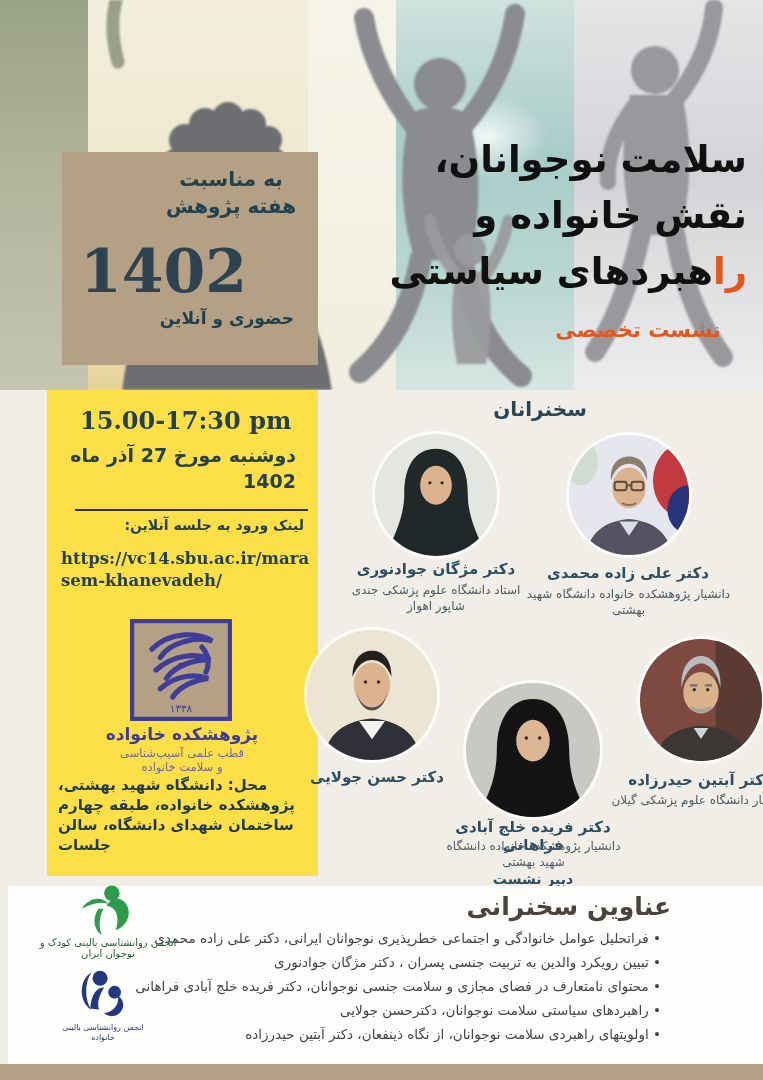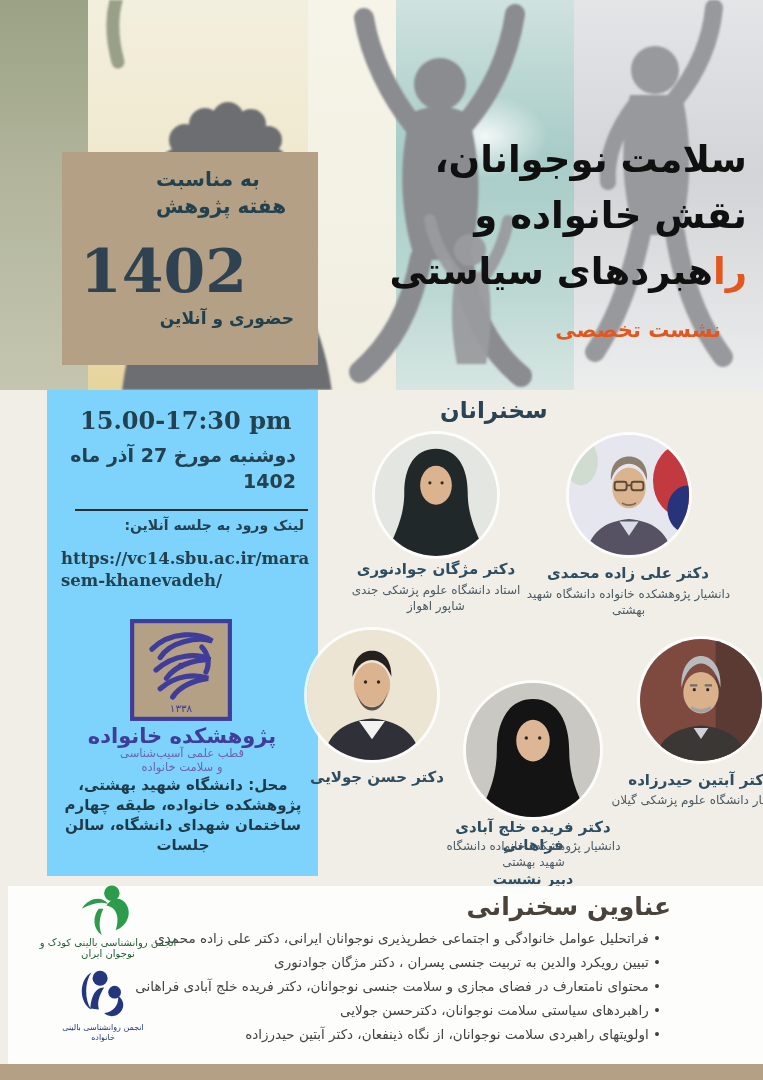--- a/index.html
+++ b/index.html
@@ -22,47 +22,47 @@
   
   .headline { position:absolute; right:16px; top:132px; width:400px; text-align:right;
     direction:rtl; font-weight:bold; font-size:37px; line-height:56px; color:#101010; }
   .headline .accent { color:#e2561f; }
   .session-type { position:absolute; right:42px; top:318px; direction:rtl;
     font-weight:bold; font-size:21px; color:#e2561f; }
   
   .occasion-box { position:absolute; left:62px; top:152px; width:256px; height:213px;
     background:#b4a084; }
   .occasion-text { position:absolute; right:12px; top:14px; width:150px; direction:rtl;
-    text-align:left; font-weight:bold; font-size:20px; line-height:27px; color:#22414f; }
+    text-align:center; font-weight:bold; font-size:20px; line-height:27px; color:#22414f; }
   .big-year { position:absolute; left:18px; top:84px; font-family:"DejaVu Serif", serif;
     font-weight:bold; font-size:60px; color:#2f4251; }
   .mode-text { position:absolute; right:24px; top:156px; direction:rtl; text-align:right;
     font-weight:bold; font-size:17px; color:#22414f; }
   
-  .sidebar { position:absolute; left:47px; top:390px; width:271px; height:486px; background:#7dd3fc; }
+  .sidebar { position:absolute; left:47px; top:390px; width:271px; height:486px; background:#fde047; }
   .time-text { position:absolute; left:33px; top:16px; font-family:"DejaVu Serif", serif;
     font-weight:bold; font-size:24px; color:#24414f; }
   .date-text { position:absolute; right:22px; top:52px; width:230px; direction:rtl; text-align:right;
     font-weight:bold; font-size:19px; line-height:26px; color:#24414f; }
   .divider { position:absolute; left:28px; top:119px; width:233px; border-top:2px solid #2e2e2e; }
   .link-label { position:absolute; right:14px; top:127px; direction:rtl; text-align:right;
     font-weight:bold; font-size:14px; color:#24414f; }
   .link-url { position:absolute; left:14px; top:158px; width:254px; direction:ltr; text-align:left;
     font-family:"DejaVu Serif", serif; font-weight:bold; font-size:16.5px; line-height:22px;
     color:#24414f; word-break:break-all; }
   .sbu-logo { position:absolute; left:81px; top:228px; width:106px; height:104px; }
   .institute { position:absolute; left:35px; top:334px; width:200px; text-align:center; direction:rtl;
-    font-weight:bold; font-size:21px; color:#3f3d99; }
+    font-weight:bold; font-size:17px; color:#3f3d99; }
   .pole { position:absolute; left:35px; top:356px; width:200px; text-align:center; direction:rtl;
     font-size:11.5px; line-height:14px; color:#6f63ab; }
-  .location { position:absolute; right:10px; top:385px; width:250px; direction:rtl; text-align:center;
+  .location { position:absolute; right:10px; top:385px; width:250px; direction:rtl; text-align:left;
     font-weight:bold; font-size:15px; line-height:20px; color:#1f3a47; }
   
-  .speakers-heading { position:absolute; left:440px; top:397px; width:200px; text-align:left;
-    direction:rtl; font-weight:bold; font-size:23px; color:#2a4456; }
+  .speakers-heading { position:absolute; left:440px; top:397px; width:200px; text-align:center;
+    direction:rtl; font-weight:bold; font-size:20px; color:#2a4456; }
   .photo { position:absolute; border-radius:50%; overflow:hidden;
     box-shadow:0 0 0 3px rgba(255,255,255,.8); }
   .photo svg { display:block; width:100%; height:100%; }
   .sp-name { position:absolute; direction:rtl; text-align:center; font-weight:bold;
     font-size:15px; color:#2d4d60; }
   .sp-affil { position:absolute; direction:rtl; text-align:center;
     font-size:12px; line-height:16px; color:#4a5b66; }
   .sp-role { position:absolute; direction:rtl; text-align:center; font-weight:bold;
     font-size:14px; color:#2d4d60; }
   

